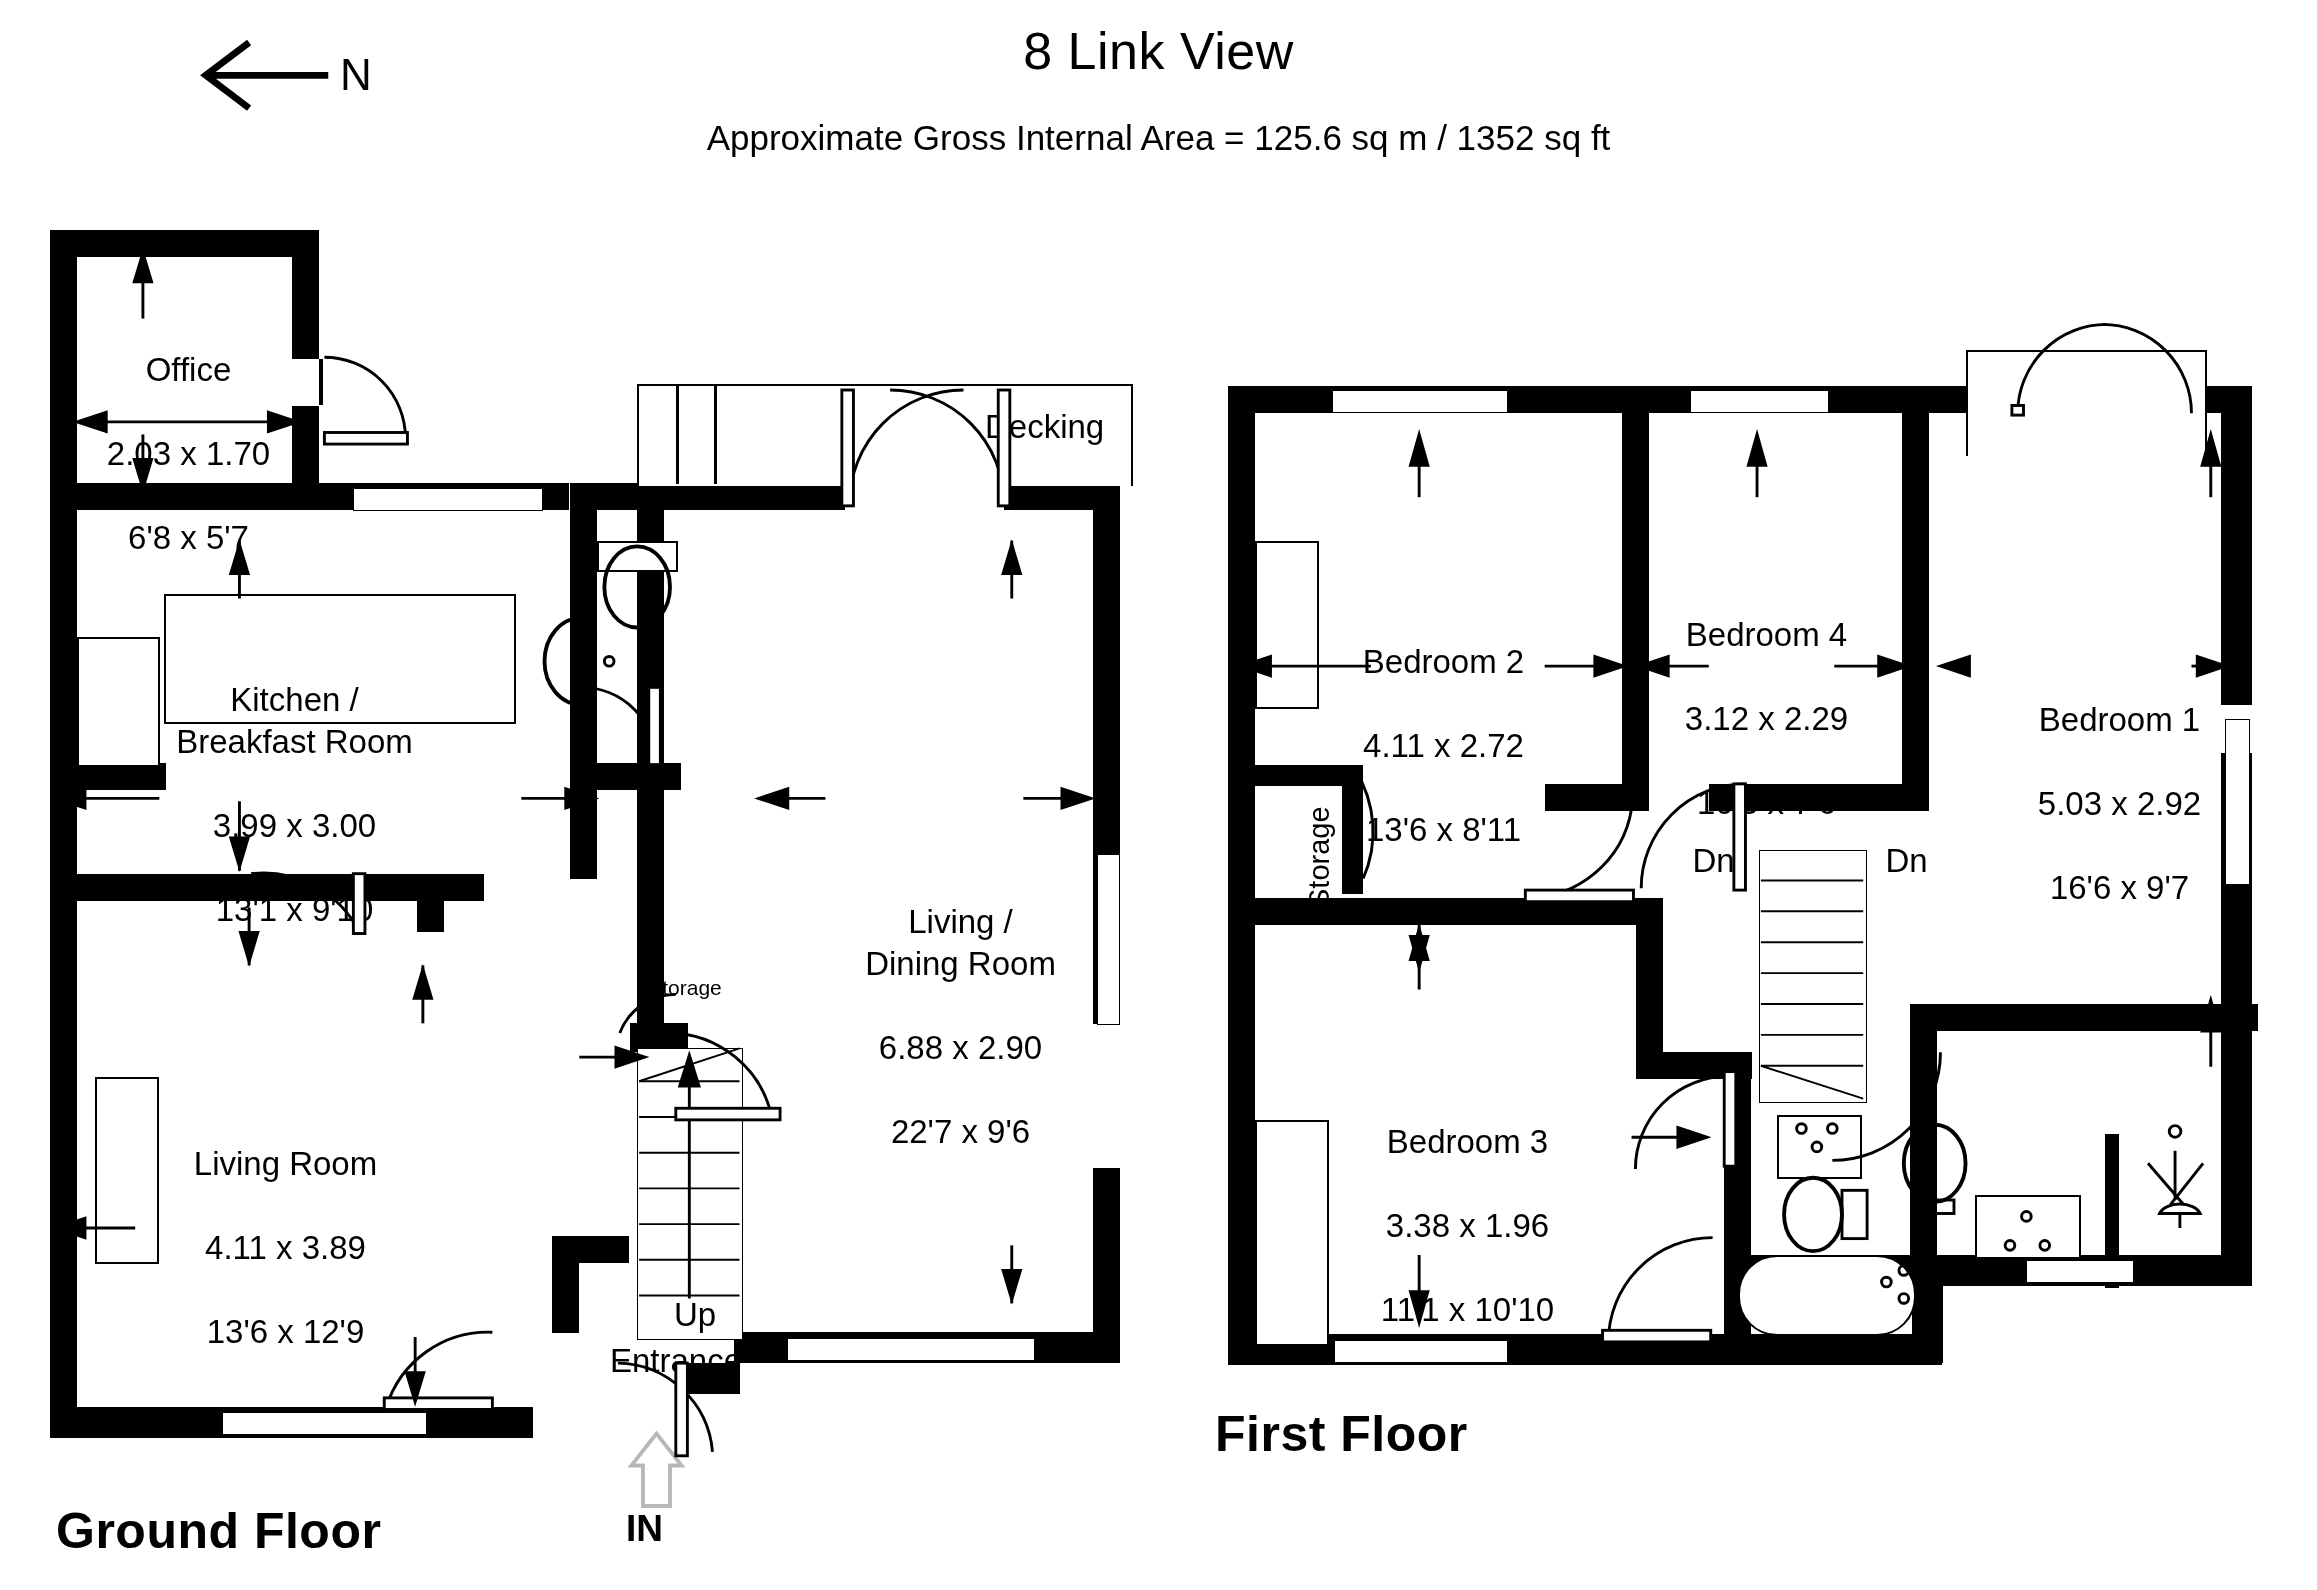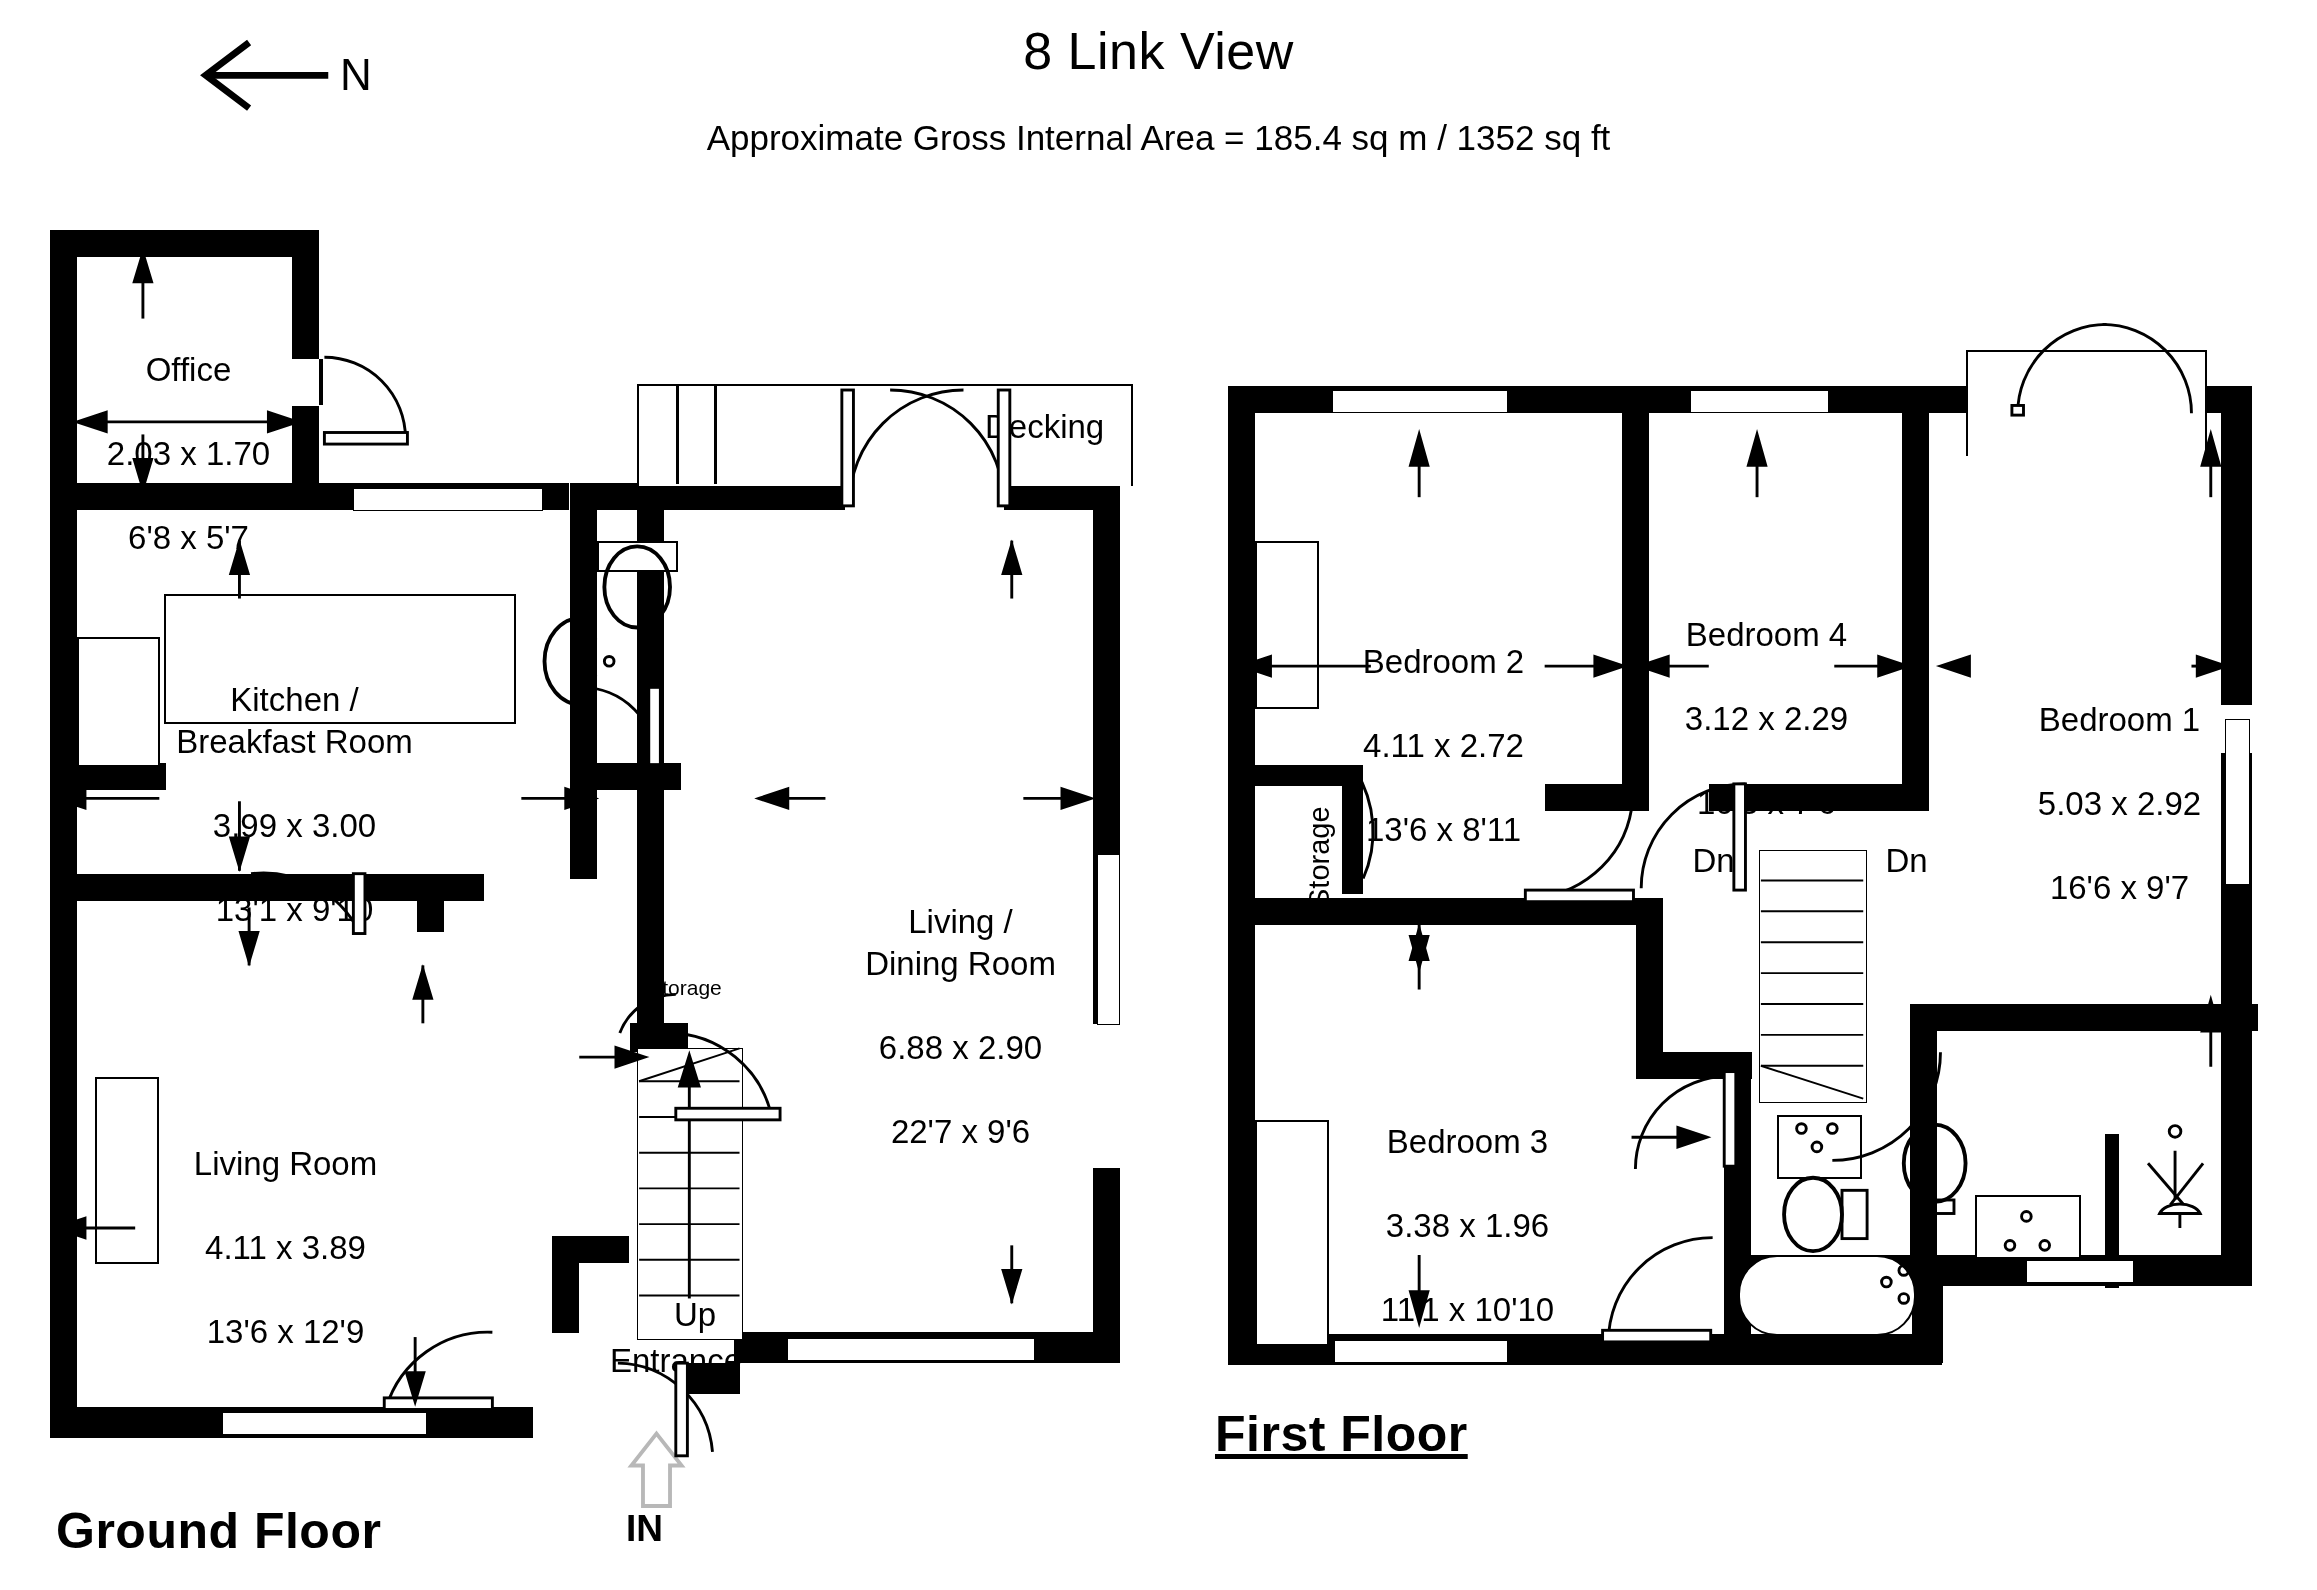--- a/index.html
+++ b/index.html
@@ -46,21 +46,21 @@
   .thin{position:absolute;border:1.9px solid #000;background:#fff;}
   .thinline{position:absolute;background:#000;}
   svg.ov{position:absolute;left:0;top:0;width:2317px;height:1590px;pointer-events:none;}
 </style>
 </head>
 <body>
 
 <div id="stage">
 
   <div class="title">8 Link View</div>
-  <div class="subtitle">Approximate Gross Internal Area = 185.4 sq m / 1352 sq ft</div>
+  <div class="subtitle">Approximate Gross Internal Area = 125.6 sq m / 1352 sq ft</div>
 
   <svg class="ov" viewBox="0 0 2400 1647">
     <g stroke="#000" stroke-width="7" fill="none">
       <line x1="215" y1="78" x2="340" y2="78"></line>
       <polyline points="258,44 213,78 258,112"></polyline>
     </g>
   </svg>
   <div class="northlabel" style="left:340px;top:50px;">N</div>
 
   <div>
@@ -411,17 +411,17 @@
 
         <line x1="1470" y1="966" x2="1470" y2="1025"></line>
           <polygon points="1470,962 1461,994 1479,994"></polygon>
         <line x1="1470" y1="1300" x2="1470" y2="1365"></line>
           <polygon points="1470,1370 1461,1338 1479,1338"></polygon>
         <line x1="1690" y1="1178" x2="1752" y2="1178"></line>
           <polygon points="1768,1178 1738,1168 1738,1188"></polygon>
       </g>
     </svg>
 
-    <div class="floorlabel" style="left:1215px;top:1405px;text-decoration:underline;">First Floor</div>
+    <div class="floorlabel" style="left:1215px;top:1405px;">First Floor</div>
   </div>
 
 </div>
 
 
 </body></html>

